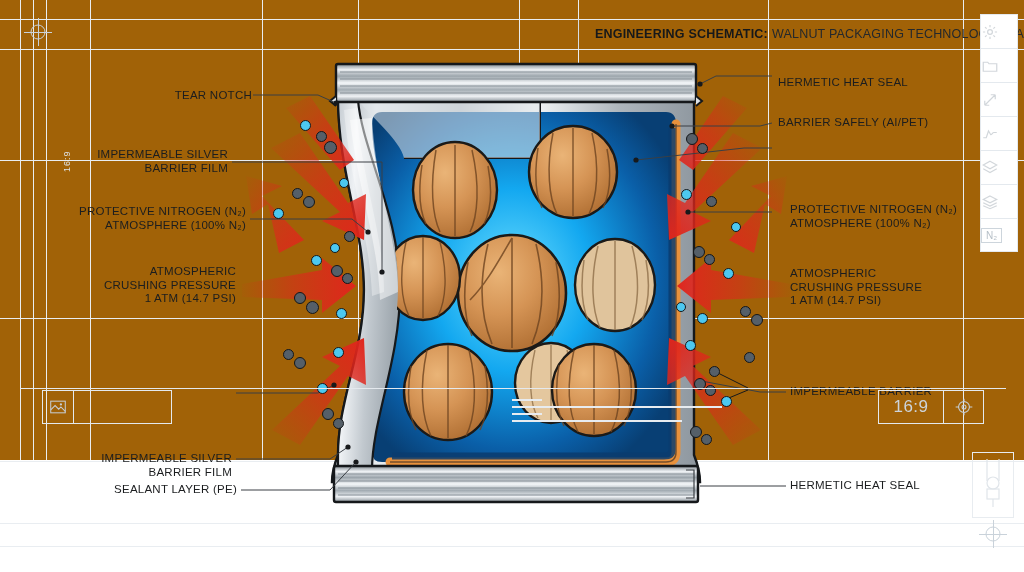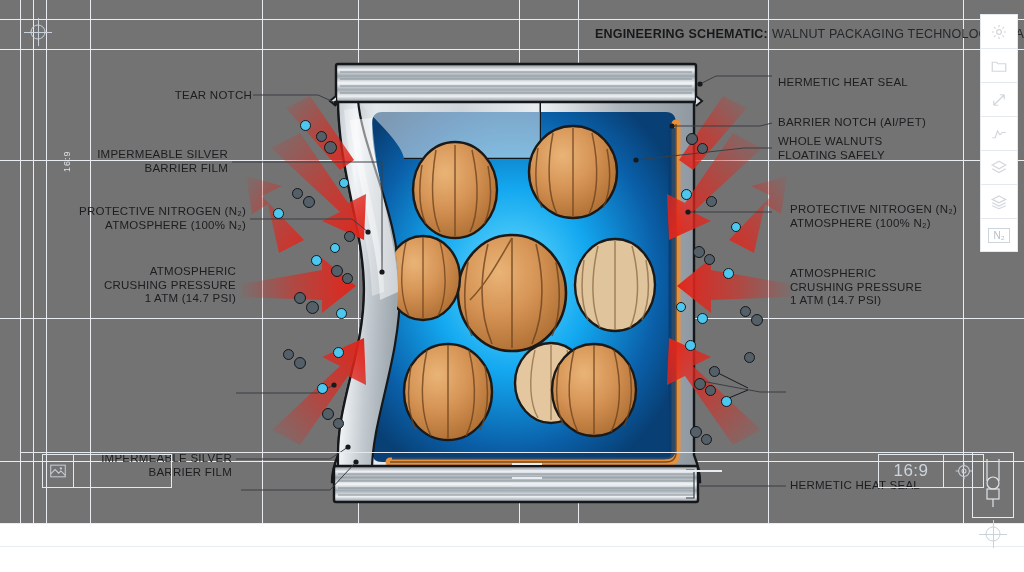--- a/index.html
+++ b/index.html
@@ -1,19 +1,19 @@
 <!DOCTYPE html>
 <html><head>
 <meta charset="utf-8">
 <title>Engineering Schematic</title>
 <style>
   * { margin:0; padding:0; box-sizing:border-box; }
   html,body { width:1024px; height:572px; overflow:hidden; background:#ffffff;
     font-family:"Liberation Sans", sans-serif; }
-  #stage { position:relative; width:1024px; height:524px; background:#737373; }
+  #stage { position:relative; width:1024px; height:460px; background:#a16207; }
 
   
   .grid-line { position:absolute; background:#e9edf1; }
   .grid-v { width:1px; top:0; bottom:0; }
   .grid-h { height:1px; left:0; right:0; }
 
   
   .reg { position:absolute; width:28px; height:28px; }
   .reg::before, .reg::after { content:""; position:absolute; background:#c9d2da; }
   .reg::before { left:50%; top:0; width:1px; height:100%; }
@@ -26,21 +26,21 @@
      border-left:1px solid #d7dde3; display:flex; align-items:center;
      padding-left:16px; }
   #titlebar .t-strong { font-weight:bold; font-size:12.5px; color:#16181a;
      letter-spacing:.2px; white-space:nowrap; }
   #titlebar .t-rest { font-size:12.5px; color:#24282c; letter-spacing:.2px;
      white-space:nowrap; margin-left:4px; font-weight:normal; }
 
   
   #toolrail { position:absolute; right:6px; top:14px; width:38px; }
   .tool { width:38px; height:34px; border:1px solid #e4e9ee; border-bottom:none;
-     display:flex; align-items:center; justify-content:center; background:#fff; }
+     display:flex; align-items:center; justify-content:flex-start; background:#fff; }
   .tool:last-child { border-bottom:1px solid #e4e9ee; }
   .tool svg { opacity:.30; }
 
   
   #bottombar { position:absolute; left:20px; right:18px; bottom:36px; height:36px;
      border-top:1px solid #e4e9ee; }
   .bb-box { position:absolute; border:1px solid #e4e9ee; height:34px; top:1px;
      display:flex; align-items:center; justify-content:center; }
   .bb-lines { position:absolute; left:492px; top:10px; width:270px; }
   .bb-lines i { display:block; background:#e8ecf0; height:2px; margin-bottom:5px; }
@@ -464,46 +464,46 @@
     <div>CRUSHING PRESSURE</div>
     <div>1 ATM (14.7 PSI)</div>
   </div>
 
 
   <div class="lbl r" style="left:20px; width:212px; top:452px;">
     <div>IMPERMEABLE SILVER</div>
     <div>BARRIER FILM</div>
   </div>
 
+  <div class="lbl r" style="left:20px; width:217px; top:483px;">
+    <div>SEALANT LAYER (PE)</div>
+  </div>
 
   <div class="lbl l" style="left:778px; top:76px;">
     <div>HERMETIC HEAT SEAL</div>
   </div>
 
   <div class="lbl l" style="left:778px; top:116px;">
-    <div>BARRIER NOTCH (AI/PET)</div>
-  </div>
-
-  <div class="lbl l" style="left:778px; top:135px;">
-    <div>WHOLE WALNUTS</div>
-    <div>FLOATING SAFELY</div>
-  </div>
+    <div>BARRIER SAFELY (AI/PET)</div>
+  </div>
+
 
   <div class="lbl l" style="left:790px; top:203px;">
     <div>PROTECTIVE NITROGEN (N₂)</div>
     <div>ATMOSPHERE (100% N₂)</div>
   </div>
 
   <div class="lbl l" style="left:790px; top:267px;">
     <div>ATMOSPHERIC</div>
     <div>CRUSHING PRESSURE</div>
     <div>1 ATM (14.7 PSI)</div>
   </div>
 
   <div class="lbl l" style="left:790px; top:385px;">
+    <div>IMPERMEABLE BARRIER</div>
   </div>
 
   <div class="lbl l" style="left:790px; top:479px;">
     <div>HERMETIC HEAT SEAL</div>
   </div>
 
   <div id="bottombar">
     <div class="bb-box" style="left:22px; width:32px;">
       <svg width="16" height="14" viewBox="0 0 22 18" fill="none" stroke="#c6ced6" stroke-width="1.4">
         <rect x="1" y="1" width="20" height="16"></rect>

